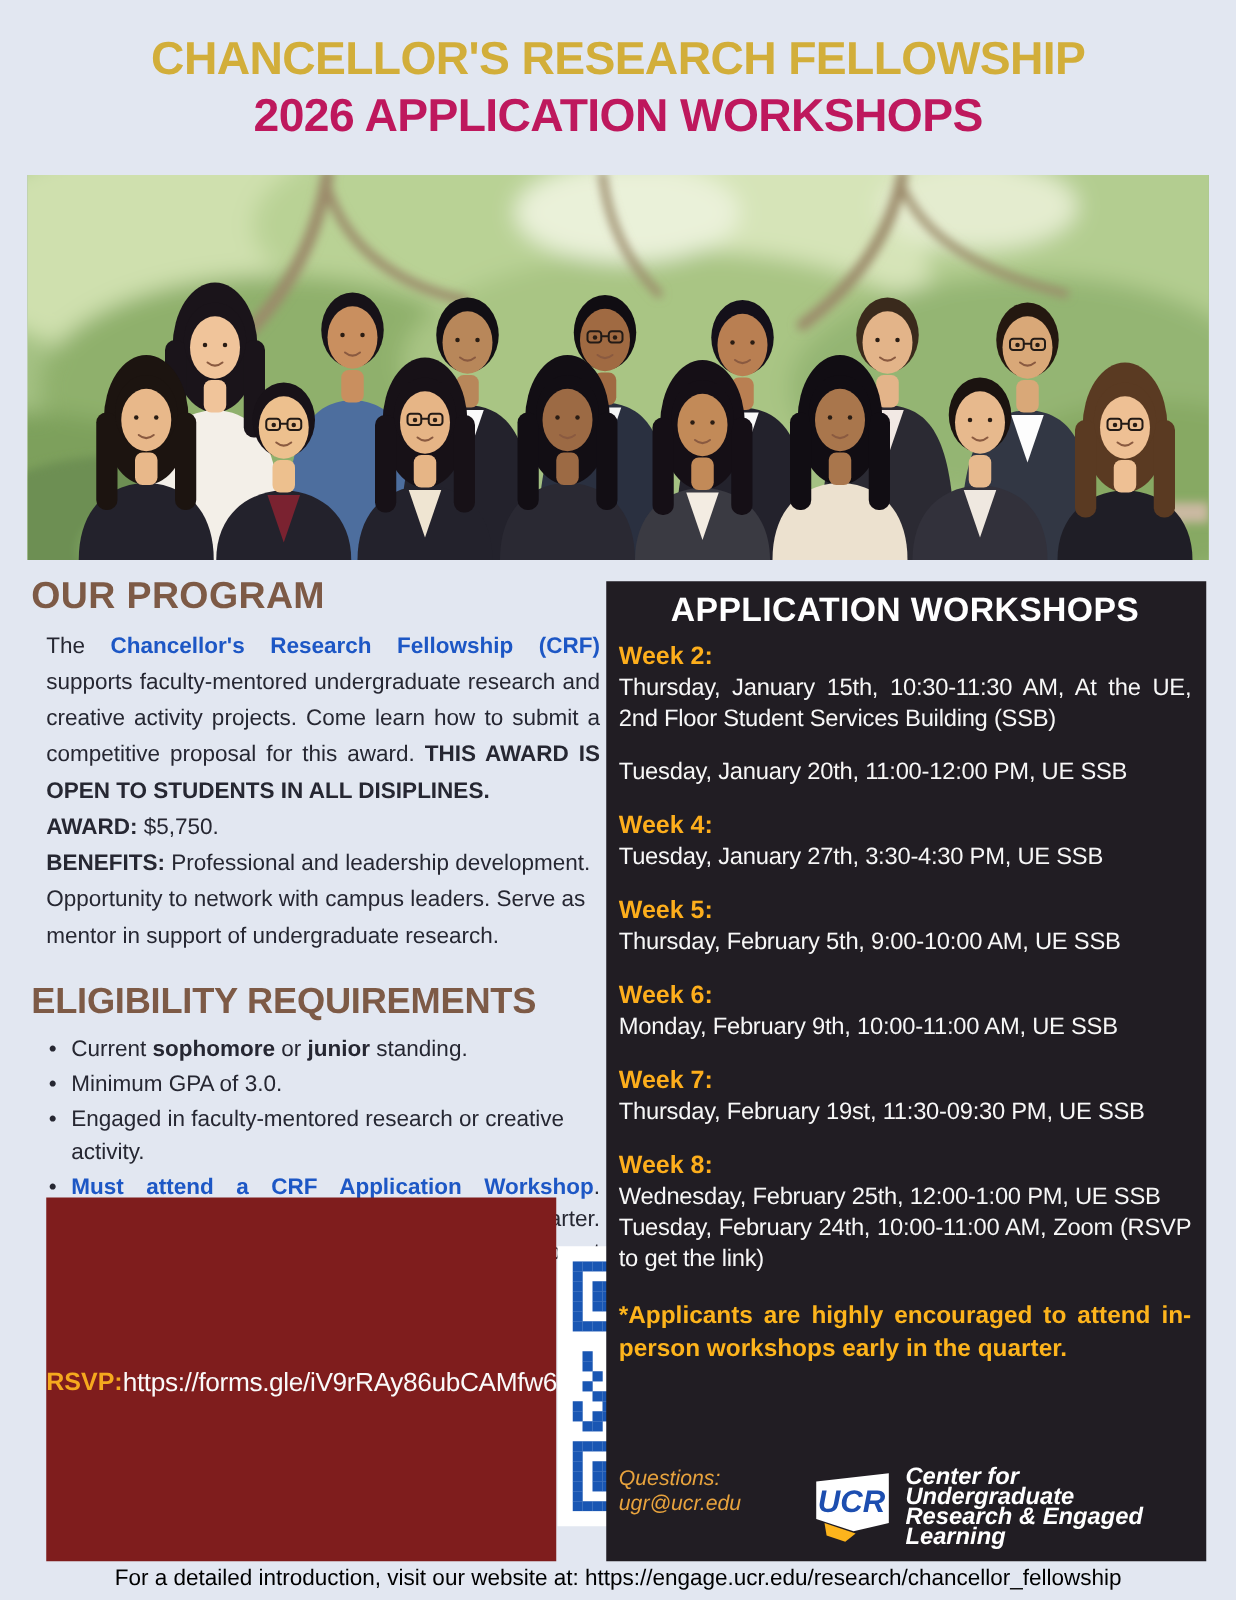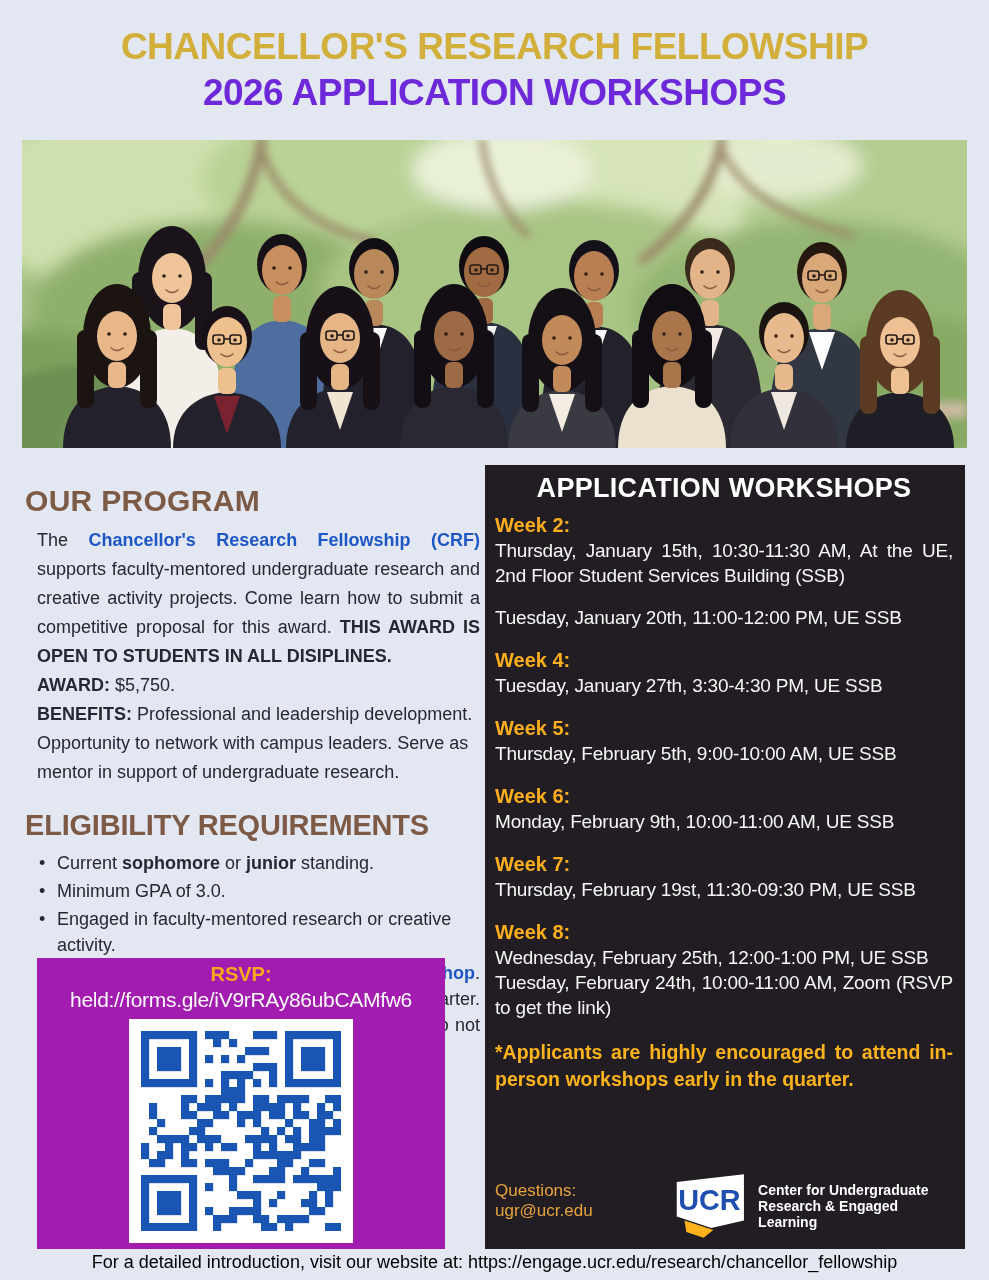--- a/index.html
+++ b/index.html
@@ -4,60 +4,60 @@
 <style>
   * { margin:0; padding:0; box-sizing:border-box; }
   html,body { width:989px; height:1280px; }
   body { background:#e2e7f1; font-family:"Liberation Sans", sans-serif; position:relative; overflow:hidden; }
   .page { position:absolute; inset:0; }
 
   
   .title1 { position:absolute; top:26px; left:0; width:100%; text-align:center;
             font-size:37px; font-weight:bold; letter-spacing:-0.5px; color:#d2ae3a; }
   .title2 { position:absolute; top:72px; left:0; width:100%; text-align:center;
-            font-size:37px; font-weight:bold; letter-spacing:-0.5px; color:#6d28d9; }
+            font-size:37px; font-weight:bold; letter-spacing:-0.5px; color:#be185d; }
 
   
   .photo { position:absolute; left:22px; top:140px; width:945px; height:308px; background:#9fbd7e; overflow:hidden; }
   .photo svg { display:block; }
 
   
   .left-col { position:absolute; left:25px; top:460px; width:455px; color:#262732; }
-  h2.sect { font-size:30px; font-weight:bold; letter-spacing:0.3px; color:#7d5a46; margin-bottom:8px;margin-top:24px; }
+  h2.sect { font-size:30px; font-weight:bold; letter-spacing:0.3px; color:#7d5a46; margin-bottom:8px; }
   .body-text { font-size:18px; line-height:29px; padding-left:12px; }
   .justify { text-align:justify; text-align-last:left; }
   .b { font-weight:bold; }
   .blue-b { font-weight:bold; color:#1d57c5; }
   .intro { }
   .award-block p { font-size:18px; line-height:29px; }
   #eligibility-heading { margin-top:22px; font-size:29px; letter-spacing:-0.2px; }
   ul.elig { list-style:none; padding-left:14px; margin-top:4px; }
   ul.elig li { font-size:18px; line-height:26px; padding-left:18px; position:relative; margin-bottom:2px; }
   ul.elig li::before { content:"•"; position:absolute; left:0; top:0; font-size:18px; color:#262732; }
   ul.elig li.justify { text-align:justify; text-align-last:left; }
 
   
-  .rsvp-box { position:absolute; left:37px; top:958px; width:408px; height:291px; background:#a21caf;
-              display:flex; flex-direction:column; align-items:center; padding-top:5px; }
+  .rsvp-box { position:absolute; left:37px; top:958px; width:408px; height:291px; background:#7f1d1d;
+              display:flex; flex-direction:row; align-items:center; padding-top:5px; }
   .rsvp-label { color:#f5a91e; font-weight:bold; font-size:20px; line-height:23px; }
   .rsvp-url { color:#fafafa; font-size:21px; line-height:27px; letter-spacing:-0.3px; }
   .qr-wrap { background:#ffffff; width:224px; height:224px; margin-top:6px; padding:12px; }
 
   
   .workshops { position:absolute; left:485px; top:465px; width:480px; height:784px; background:#211d23;
                color:#f7f7f7; padding:8px 12px 10px 10px; display:flex; flex-direction:column; }
   .ws-heading { text-align:center; font-size:27px; font-weight:bold; letter-spacing:0.3px; color:#ffffff; margin-bottom:8px; }
   .ws-entry { margin-bottom:17px; }
   .ws-week { color:#fdae1c; font-weight:bold; font-size:20px; line-height:26px; }
   .ws-line { font-size:19px; line-height:25px; text-align:justify; text-align-last:left; letter-spacing:-0.2px; }
   .ws-note { color:#fdb41c; font-weight:bold; font-size:19.5px; line-height:27px; text-align:justify; text-align-last:left; margin-top:2px; }
-  .panel-bottom { margin-top:auto; display:flex; align-items:center; justify-content:space-between; }
+  .panel-bottom { margin-top:auto; display:flex; align-items:flex-start; justify-content:space-between;font-style:italic; }
   .questions { color:#e8a33d; font-size:17px; padding-bottom:10px; }
   .logo { display:flex; align-items:center; gap:8px; }
-  .logo-text { color:#ffffff; font-weight:bold; font-size:14px; line-height:16px; }
+  .logo-text { color:#ffffff; font-weight:bold; font-size:19px; line-height:16px; }
 
   
   .footer { position:absolute; left:0; top:1252px; width:100%; text-align:center;
             color:#000000; font-size:18px; }
 </style>
 </head>
 <body>
 
 <div class="page">
 
@@ -301,21 +301,21 @@
     <ul class="elig" id="eligibility-list">
         <li><span>Current </span><span class="b">sophomore</span><span> or </span><span class="b">junior</span><span> standing.</span></li>
         <li><span>Minimum GPA of 3.0.</span></li>
         <li><span>Engaged in faculty-mentored research or creative activity.</span></li>
         <li class="justify"><span class="blue-b">Must attend a CRF Application Workshop</span><span>. Workshops will be held throughout Winter quarter. No exceptions will be made for students who do not meet this requirement.</span></li>
       </ul>
   </section>
 
   <div class="rsvp-box">
     <div class="rsvp-label">RSVP:</div>
-    <div class="rsvp-url">held://forms.gle/iV9rRAy86ubCAMfw6</div>
+    <div class="rsvp-url">https://forms.gle/iV9rRAy86ubCAMfw6</div>
     <div class="qr-wrap">
       <svg id="qr-svg" width="200" height="200" viewBox="0 0 25 25" xmlns="http://www.w3.org/2000/svg">
           <rect x="0" y="0" width="1.02" height="1.02" fill="#1956b3"></rect>
           <rect x="1" y="0" width="1.02" height="1.02" fill="#1956b3"></rect>
           <rect x="2" y="0" width="1.02" height="1.02" fill="#1956b3"></rect>
           <rect x="3" y="0" width="1.02" height="1.02" fill="#1956b3"></rect>
           <rect x="4" y="0" width="1.02" height="1.02" fill="#1956b3"></rect>
           <rect x="5" y="0" width="1.02" height="1.02" fill="#1956b3"></rect>
           <rect x="6" y="0" width="1.02" height="1.02" fill="#1956b3"></rect>
           <rect x="8" y="0" width="1.02" height="1.02" fill="#1956b3"></rect>

